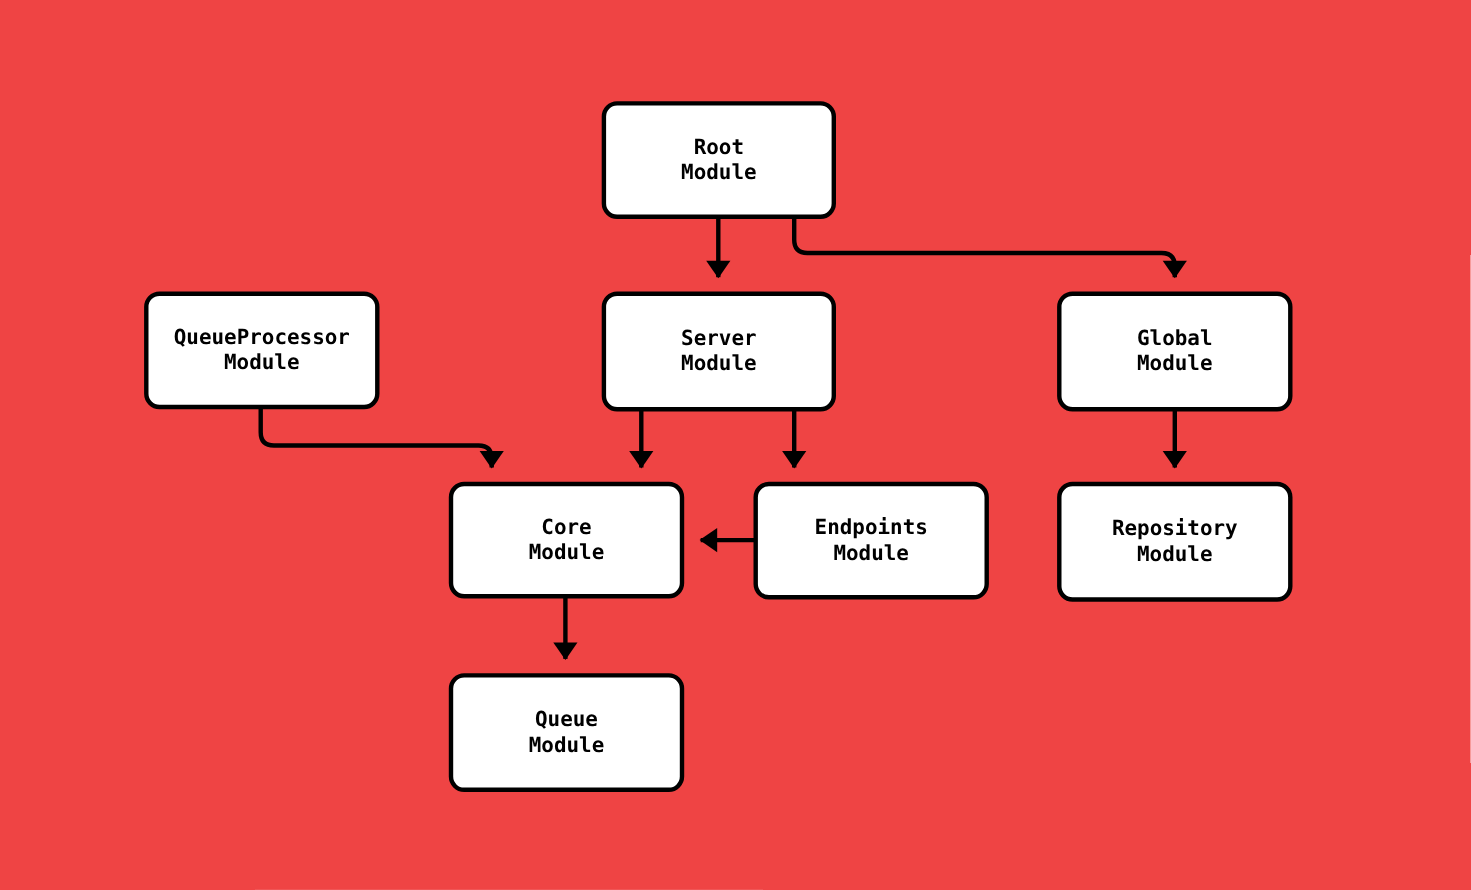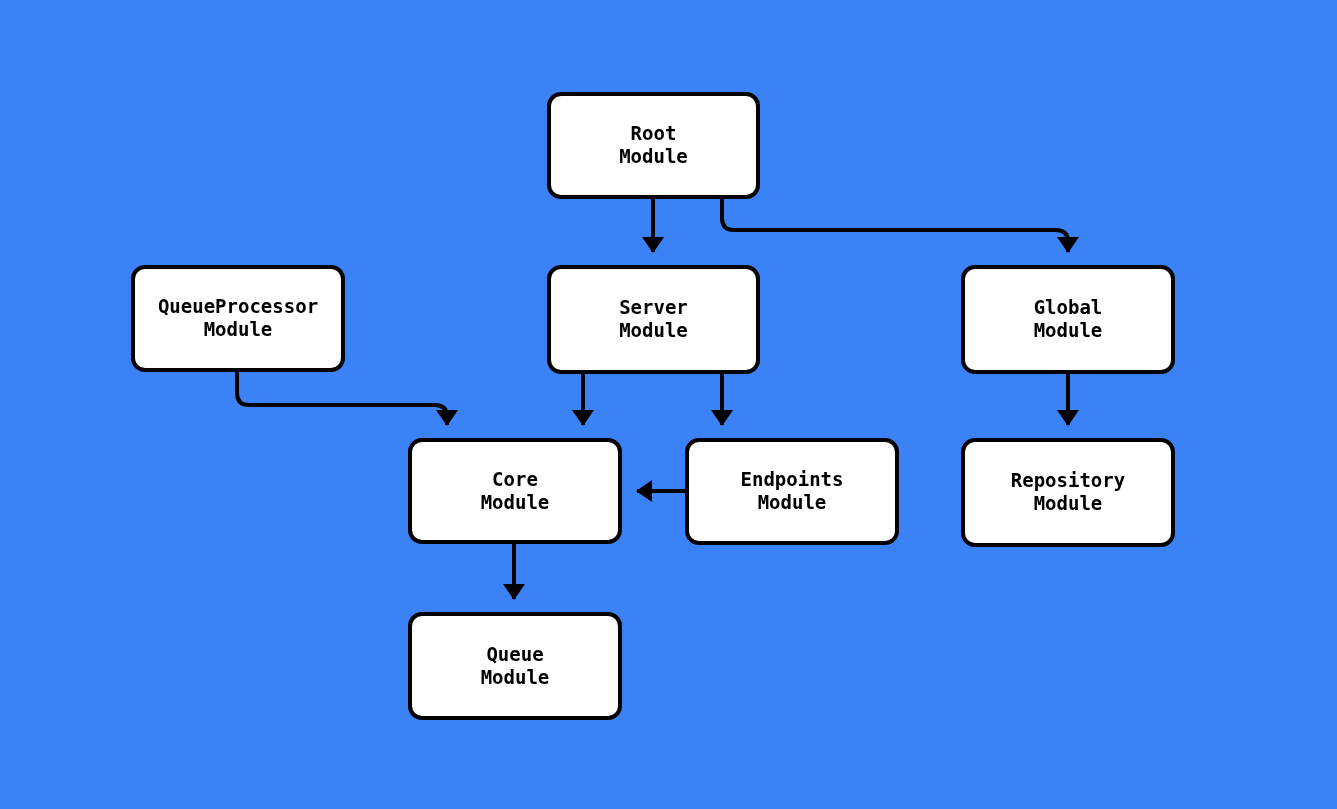--- a/index.html
+++ b/index.html
@@ -4,21 +4,21 @@
 <style>
   html, body {
     margin: 0;
     padding: 0;
     background: #ffffff;
   }
   #diagram-root {
     position: relative;
     width: 1337px;
     height: 809px;
-    background: #3b82f6;
+    background: #ef4444;
     font-family: "DejaVu Sans Mono", "Liberation Mono", monospace;
     overflow: hidden;
     text-align: center;
   }
   svg#diagram-canvas {
     position: absolute;
     top: 0;
     left: 0;
     width: 1337px;
     height: 809px;

